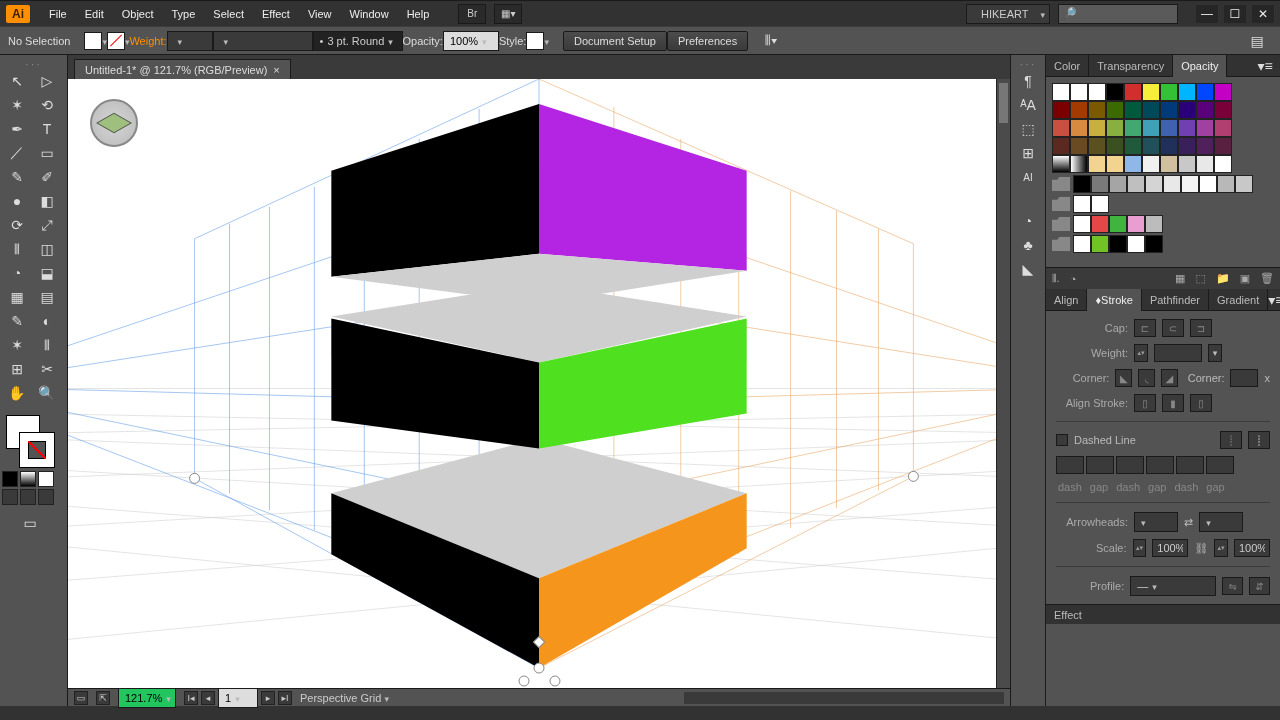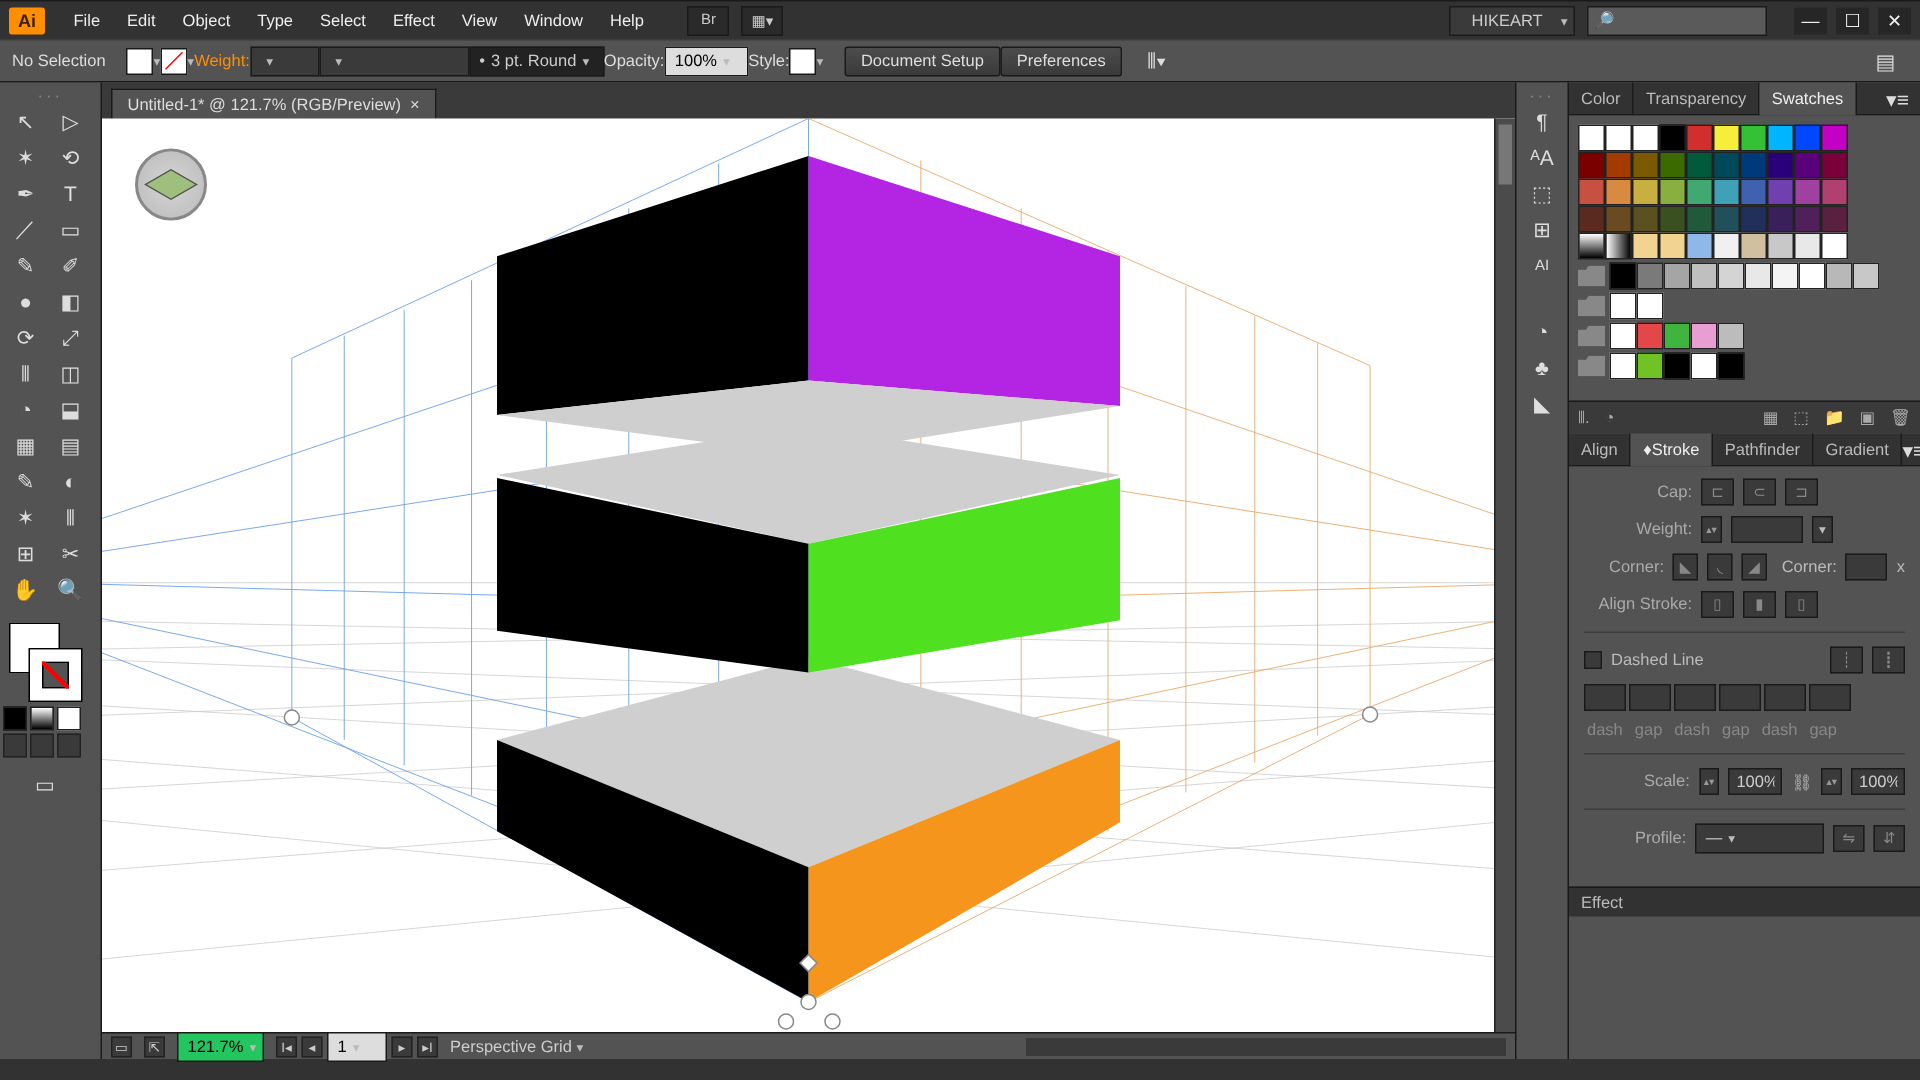--- a/index.html
+++ b/index.html
@@ -324,21 +324,21 @@
     <div class="tool">◔</div>
     <div class="tool">♣</div>
     <div class="tool">◣</div>
   </div>
 
   <div class="panels">
 
     <div class="panel-tabs">
       <div class="ptab">Color</div>
       <div class="ptab">Transparency</div>
-      <div class="ptab active">Swatches</div>
+      <div class="ptab active">Opacity</div>
       <div style="flex:1"></div>
         <div class="tool">▾≡</div>
     </div>
     <div class="swatches-body">
       <div class="sw-grid" id="sw-row1">
           <div class="sw" style="background: rgb(255, 255, 255);"></div>
           <div class="sw" style="background: rgb(255, 255, 255);"></div>
           <div class="sw" style="background: rgb(255, 255, 255);"></div>
           <div class="sw" style="background: rgb(0, 0, 0);"></div>
           <div class="sw" style="background: rgb(209, 46, 46);"></div>
@@ -508,20 +508,30 @@
       <div class="srow" style="font-size:10px;color:#888;gap:8px;padding-left:2px">
         <span>dash</span>
           <span>gap</span>
           <span>dash</span>
           <span>gap</span>
           <span>dash</span>
           <span>gap</span>
       </div>
       <div class="divider"></div>
       <div class="srow">
+          <span class="lbl">Arrowheads:</span>
+          <div class="dropdown" style="width:44px">
+            <span class="drop-arrow"></span>
+          </div>
+          <span>⇄</span>
+          <div class="dropdown" style="width:44px">
+            <span class="drop-arrow"></span>
+          </div>
+        </div>
+      <div class="srow">
           <span class="lbl">Scale:</span>
           <div class="chev-btn">▴▾</div>
           <input class="num-input" style="width: 36px;" value="100%">
           <span>⛓</span>
           <div class="chev-btn">▴▾</div>
           <input class="num-input" style="width: 36px;" value="100%">
         </div>
       <div class="divider"></div>
       <div class="srow">
           <span class="lbl">Profile:</span>

